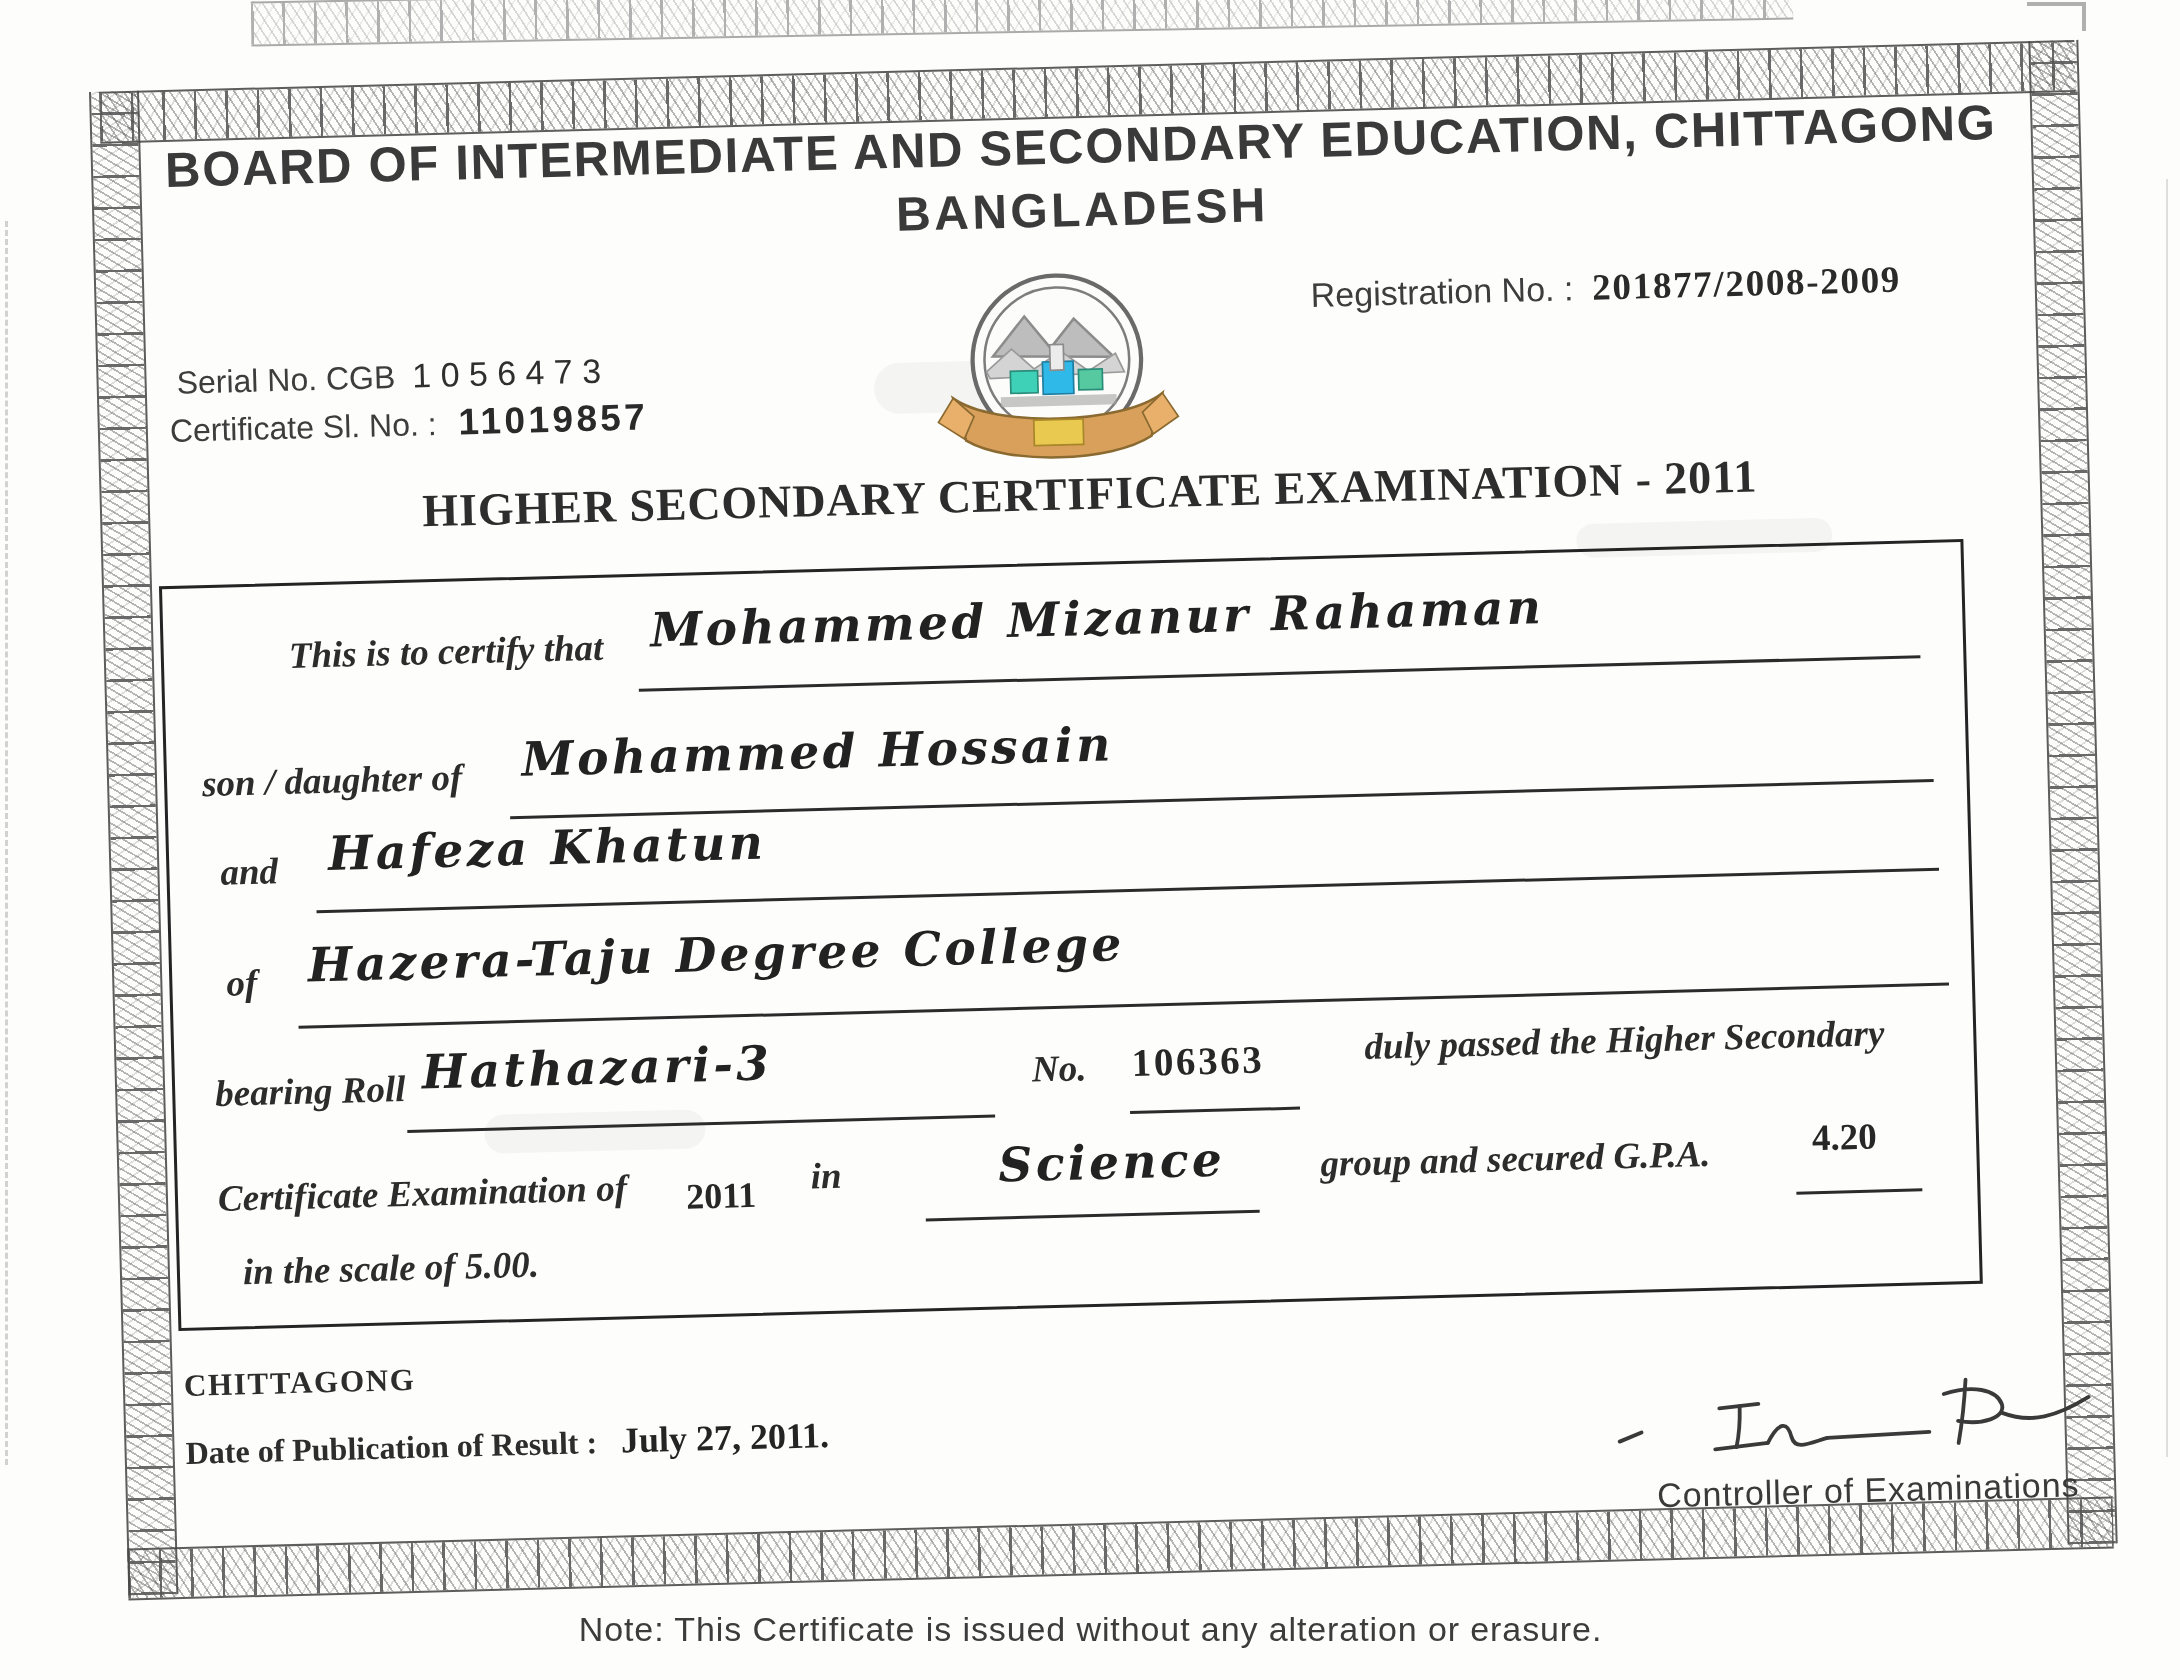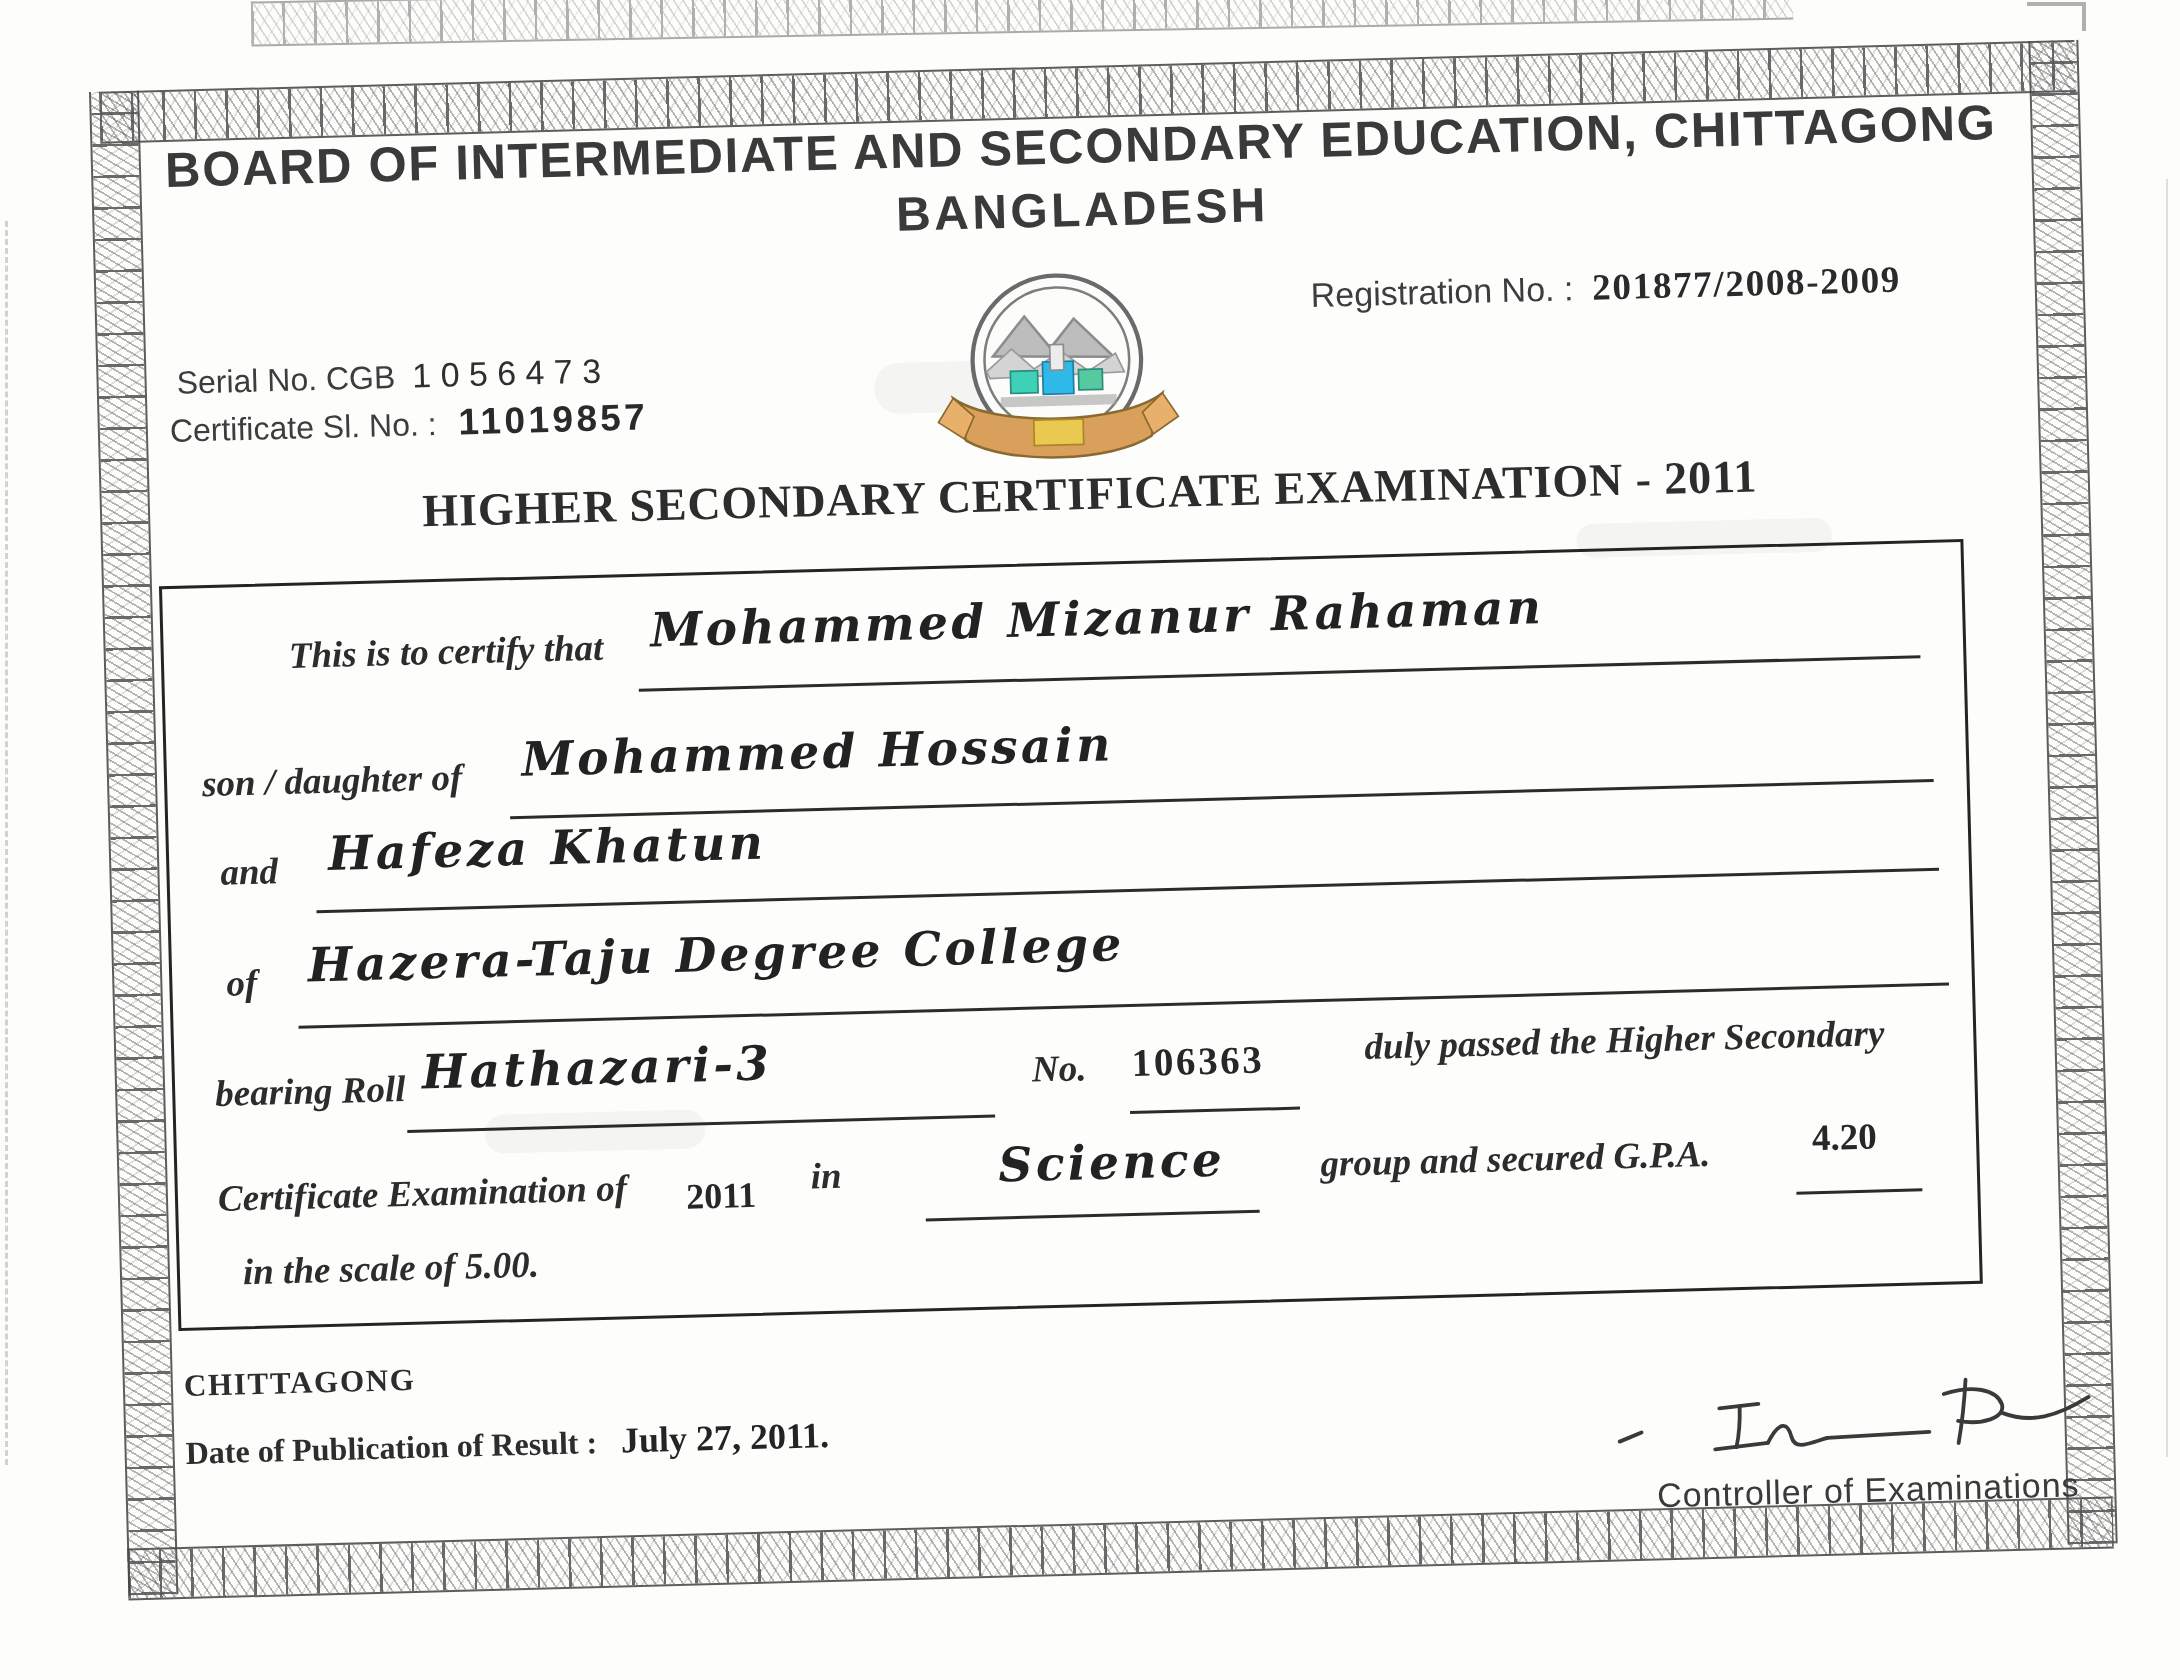--- a/index.html
+++ b/index.html
@@ -175,14 +175,15 @@
         <path d="M252,82 L372,78"></path>
         <path d="M390,34 C424,24 452,30 458,48 C462,64 434,72 406,66"></path>
         <path d="M416,18 C414,44 410,72 406,92"></path>
         <path d="M458,58 C492,72 522,64 560,42"></path>
       </g>
     </svg>
     <span class="abs controller" style="left:1640px; top:1491px;">Controller of Examinations</span>
 
   </div>
 
+  <div class="note">Note: This Certificate is issued without any alteration or erasure.</div>
 </div>
 
 
 </body></html>

